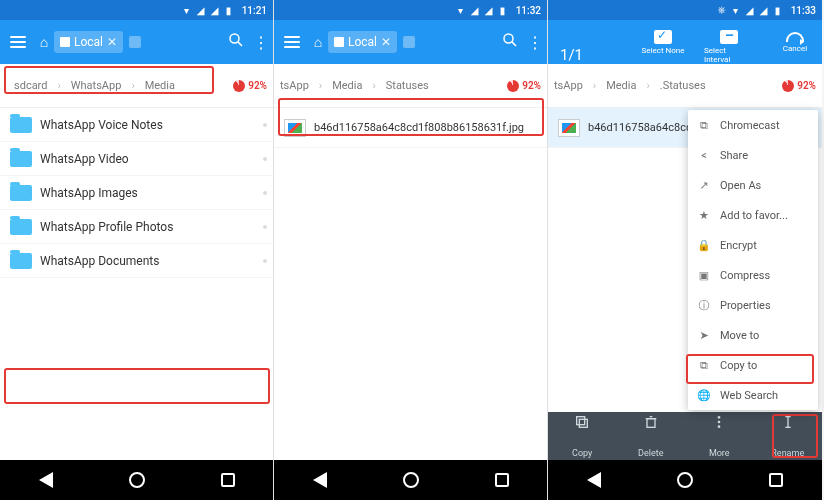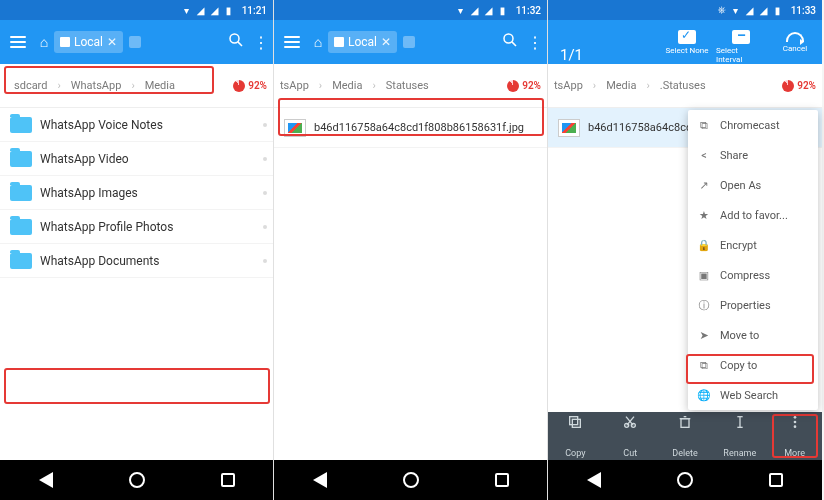--- a/index.html
+++ b/index.html
@@ -20,21 +20,21 @@
   .home { width:20px; font-size:14px; text-align:center;}
   .tab { background: rgba(255,255,255,0.25); border-radius: 3px; padding: 3px 6px; display:flex; align-items:center; gap:4px; font-size:12px; height:22px;}
   .tab .sd { width:10px; height:10px; background:#fff; border-radius:1px;}
   .closex { font-size:12px; opacity:.9;}
   .plus-tab { width:12px; height:12px; background:rgba(255,255,255,.35); margin-left:6px; border-radius:2px;}
   .spacer { flex:1;}
   .ic-btn { width:30px; text-align:center; font-size:16px;}
   .ic-dots { width:20px; text-align:center; font-size:16px;}
 
   .appbar3 { justify-content:flex-start; padding-left:12px; font-size:15px;align-items:flex-end;}
-  .act3 { display:flex; gap:4px; margin-left:auto;}
+  .act3 { display:flex; gap:16px; margin-left:auto;}
   .act3 .abtn{ display:flex; flex-direction:column; align-items:center; font-size:8px; width:50px; color:#fff; gap:2px; padding-top:4px;}
   .act3 .abtn .bx { width:18px; height:14px; background:#fff; border-radius:2px; position:relative;}
   .abtn.sel .bx::after{content:"✓"; color:#2196f3; position:absolute; left:3px; top:-2px; font-size:12px;}
   .abtn.intv .bx::after{content:"–"; color:#2196f3; position:absolute; left:5px; top:-3px; font-size:14px; font-weight:bold;}
   .abtn.cancel .bx{ background:none; border:2px solid #fff; border-radius:10px 10px 0 0; border-bottom:none; width:18px; height:10px; margin-top:2px;}
   .abtn.cancel .bx::after{content:""; position:absolute; right:-2px; bottom:-3px; border-left:4px solid #fff; border-top:3px solid transparent; border-bottom:3px solid transparent;}
 
   
   .crumb { height: 44px; display:flex; align-items:center; font-size:11px; color:#7a7a7a; padding:0 4px; border-bottom:1px solid #eee; position:relative;}
   .crumb .seg{ padding: 0 10px; position:relative;}
@@ -325,51 +325,42 @@
     <div class="actbar">
       <div class="ab">
           <svg viewBox="0 0 24 24" fill="none" stroke="#cfd8dc" stroke-width="2">
             <rect x="8" y="8" width="12" height="12"></rect>
             <rect x="4" y="4" width="12" height="12"></rect>
           </svg>
           <span>Copy</span>
         </div>
       <div class="ab">
           <svg viewBox="0 0 24 24" fill="none" stroke="#cfd8dc" stroke-width="2">
-            <circle cx="7" cy="17" r="3"></circle>
-            <circle cx="17" cy="17" r="3"></circle>
-            <line x1="7" y1="17" x2="18" y2="4"></line>
-            <line x1="17" y1="17" x2="6" y2="4"></line>
-          </svg>
-          <span>Cut</span>
-        </div>
-      <div class="ab">
-          <svg viewBox="0 0 24 24" fill="none" stroke="#cfd8dc" stroke-width="2">
             <rect x="6" y="7" width="12" height="13"></rect>
             <line x1="4" y1="7" x2="20" y2="7"></line>
             <line x1="10" y1="4" x2="14" y2="4"></line>
           </svg>
           <span>Delete</span>
+        </div>
+      <div class="ab">
+          <svg viewBox="0 0 24 24" fill="#cfd8dc">
+            <circle cx="12" cy="5" r="2"></circle>
+            <circle cx="12" cy="12" r="2"></circle>
+            <circle cx="12" cy="19" r="2"></circle>
+          </svg>
+          <span>More</span>
         </div>
       <div class="ab">
           <svg viewBox="0 0 24 24" fill="none" stroke="#cfd8dc" stroke-width="2">
             <line x1="12" y1="4" x2="12" y2="20"></line>
             <line x1="8" y1="4" x2="16" y2="4"></line>
             <line x1="8" y1="20" x2="16" y2="20"></line>
           </svg>
           <span>Rename</span>
         </div>
-      <div class="ab">
-          <svg viewBox="0 0 24 24" fill="#cfd8dc">
-            <circle cx="12" cy="5" r="2"></circle>
-            <circle cx="12" cy="12" r="2"></circle>
-            <circle cx="12" cy="19" r="2"></circle>
-          </svg>
-          <span>More</span>
-        </div>
     </div>
     <div class="navbar">
       <div class="nb">
           <div class="tri"></div>
         </div>
       <div class="nb">
           <div class="circ"></div>
         </div>
       <div class="nb">
           <div class="sq"></div>

